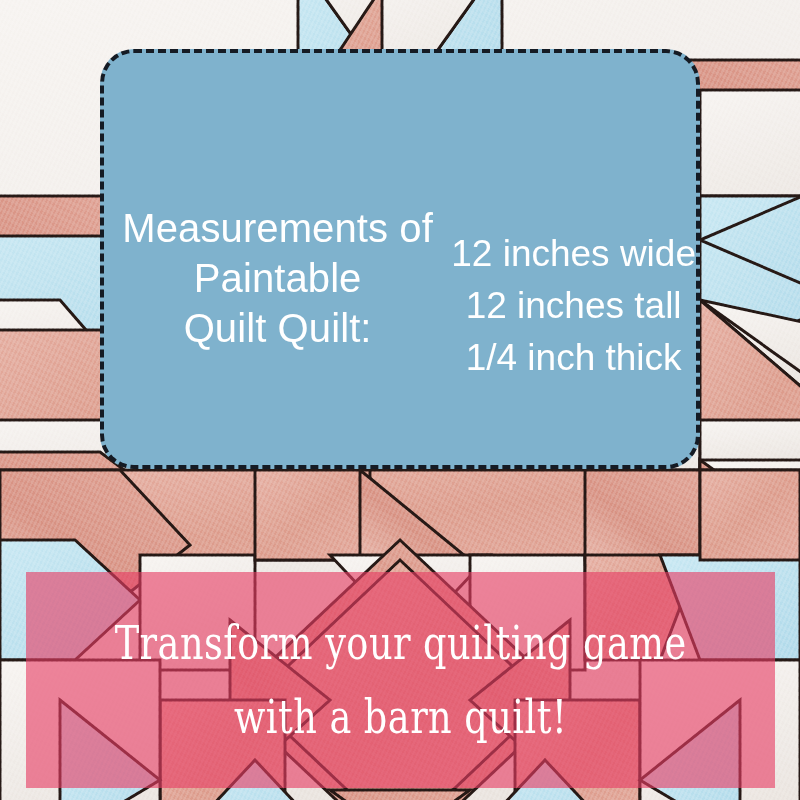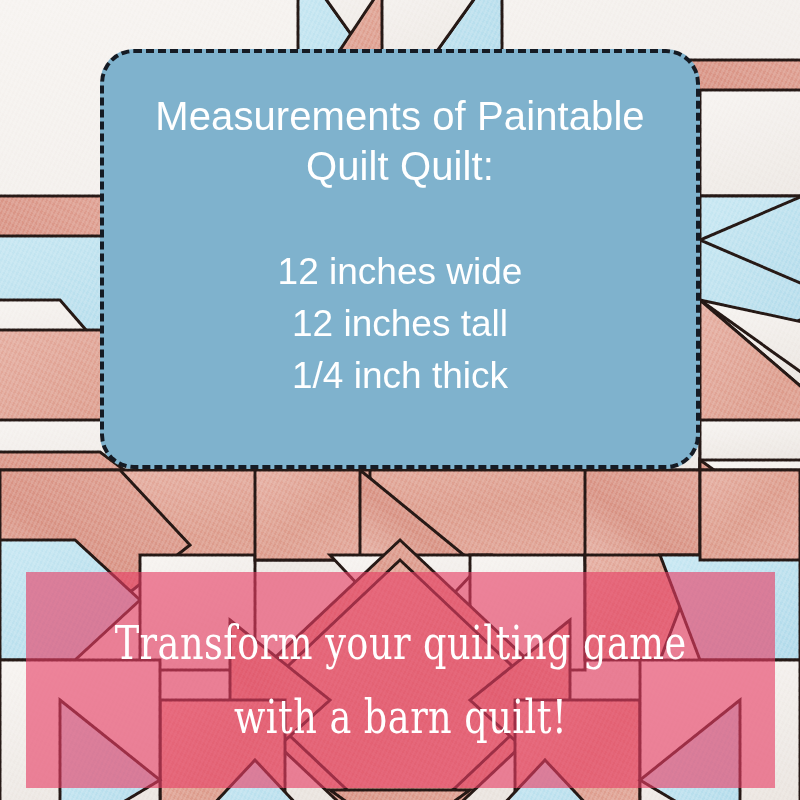--- a/index.html
+++ b/index.html
@@ -43,21 +43,21 @@
     position: absolute;
     left: 100px;
     top: 49px;
     width: 600px;
     height: 420px;
     box-sizing: border-box;
     background: #7fb2cd;
     border: 4px dashed #151b24;
     border-radius: 34px;
     display: flex;
-    flex-direction: column;
+    flex-direction: row;
     align-items: center;
     padding-top: 38px;
   }
   .card-heading {
     color: #ffffff;
     font-size: 40px;
     line-height: 50px;
     font-weight: 400;
     text-align: center;
     width: 560px;

